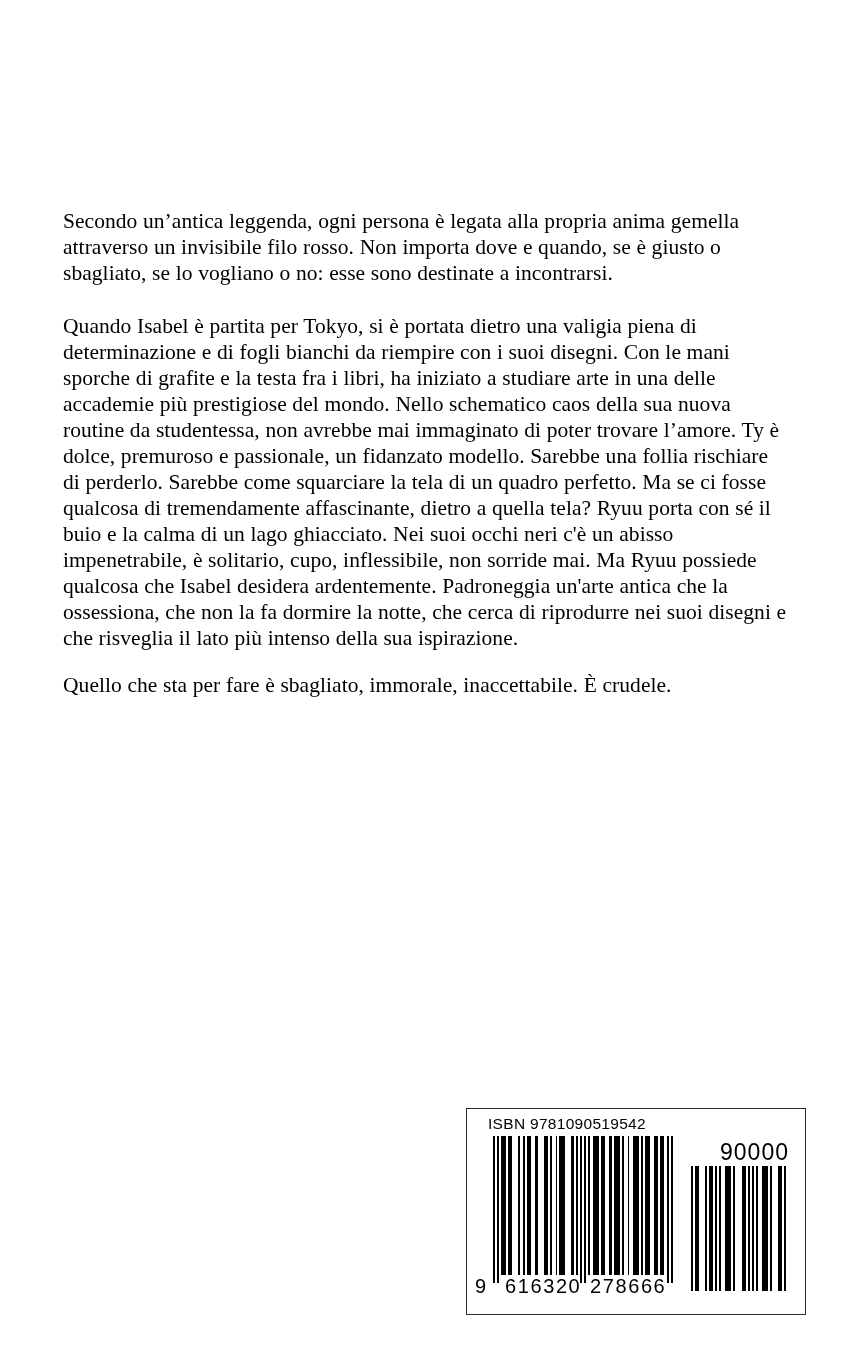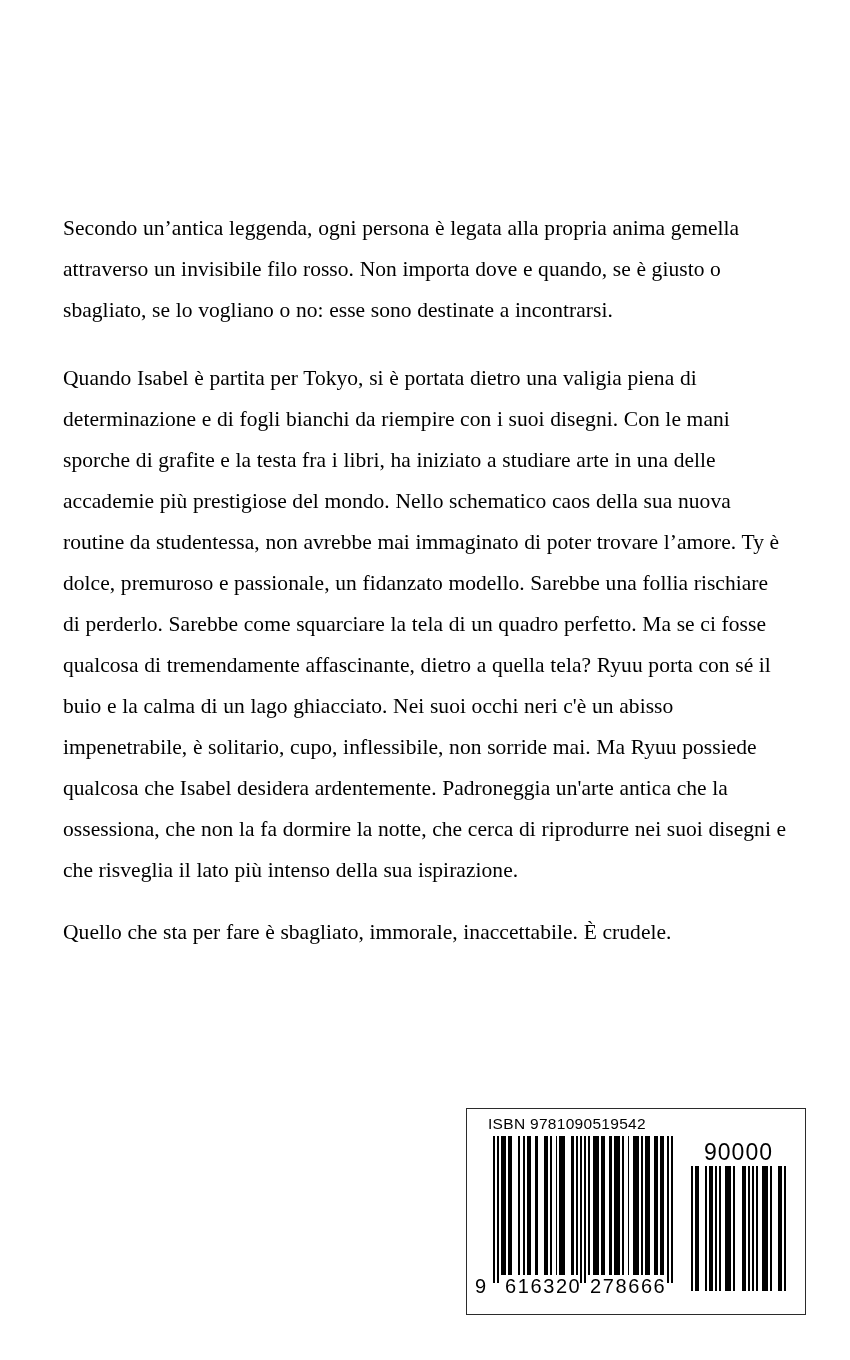--- a/index.html
+++ b/index.html
@@ -27,21 +27,21 @@
   
   #blurb {
     position: absolute;
     left: 63px;
     top: 186px;
     width: 726px;
   }
 
   .para {
     font-size: 21.5px;
-    line-height: 41px;
+    line-height: 26px;
     letter-spacing: 0.05px;
     word-spacing: 0.2px;
     text-align: left;
     white-space: pre-wrap;
     color: #000000;
   }
   .para + .para {
     margin-top: 27px;   
   }
   .para.tight + .para.tight {
@@ -138,21 +138,21 @@
     height: 125px;
   }
   #ean-addon .bar {
     position: absolute;
     top: 0;
     height: 125px;
     background: #000000;
   }
   #addon-digits {
     position: absolute;
-    left: 0;
+    left: 16px;
     top: -27px;
     width: 95px;
     text-align: center;
     font-family: "Liberation Sans", "DejaVu Sans", sans-serif;
     font-size: 23px;
     letter-spacing: 1px;
     color: #000000;
   }
 </style>
 </head>

